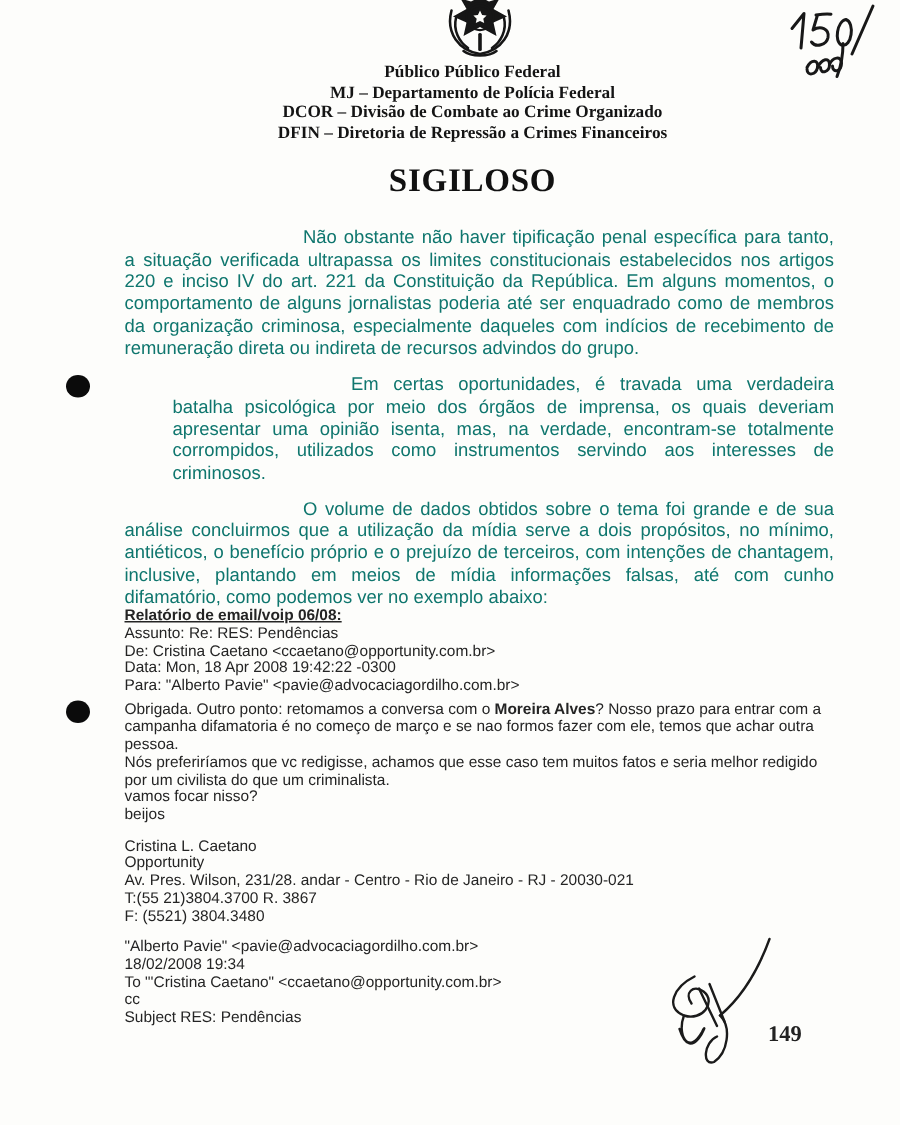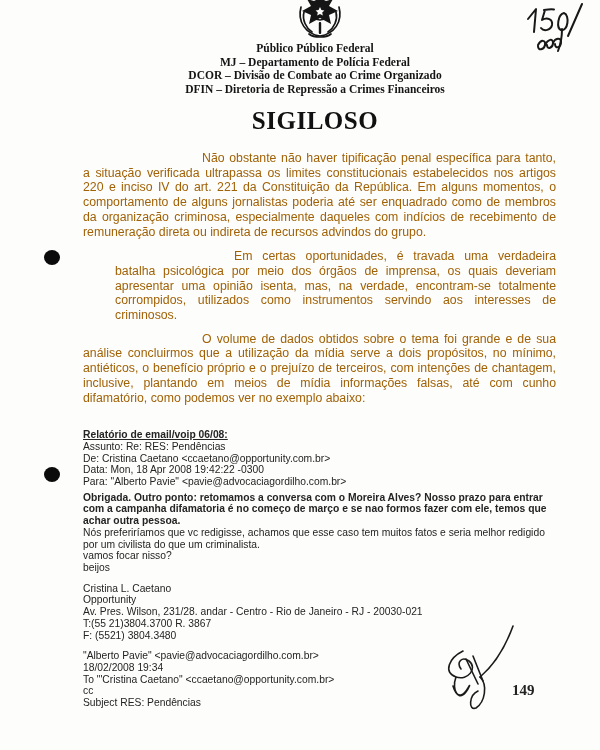--- a/index.html
+++ b/index.html
@@ -14,37 +14,37 @@
   .hw-folio{position:absolute;left:522px;top:2px;width:72px;height:58px;}
   
   .org-header{
     position:absolute;left:60px;top:42px;width:510px;text-align:center;
     font-family:"Liberation Serif",serif;font-weight:bold;
     font-size:11.5px;line-height:13.6px;color:#141414;
   }
   .classification{
     position:absolute;left:60px;top:107px;width:510px;text-align:center;
     font-family:"Liberation Serif",serif;font-weight:bold;
-    font-size:25px;letter-spacing:.5px;color:#111;
+    font-size:22px;letter-spacing:.5px;color:#111;
   }
   
   .body-col{position:absolute;left:83px;top:151px;width:473px;}
   .body-col p{
     margin:0;text-align:justify;text-indent:119px;
-    font-size:12.3px;line-height:14.7px;color:#a16207;
+    font-size:12.3px;line-height:14.7px;color:#0f766e;
   }
   .body-col p.p2{margin-top:10px;margin-left:32px;}
   .body-col p.p3{margin-top:9px;}
   
-  .email-block{margin-top:24px;width:473px;font-size:10.3px;line-height:11.7px;color:#242424;}
+  .email-block{margin-top:0;width:473px;font-size:10.3px;line-height:11.7px;color:#242424;}
   .em-title{font-weight:bold;text-decoration:underline;}
   .em-line,.em-para{min-height:11.7px;}
   .em-para{text-align:left;}
   .gap-lg{margin-top:9px;}
-  .gap-sm{margin-top:4px;font-weight:bold;}
+  .gap-sm{margin-top:4px;}
   
   .dot{position:absolute;background:#0b0b0b;border-radius:50%;}
   .dot-1{left:44px;top:250px;width:16px;height:15px;}
   .dot-2{left:44px;top:467px;width:16px;height:15px;}
   
   .signature{position:absolute;left:433px;top:624px;width:90px;height:100px;}
   .page-number{
     position:absolute;left:512px;top:682px;
     font-family:"Liberation Serif",serif;font-weight:bold;font-size:15px;color:#222;
   }

